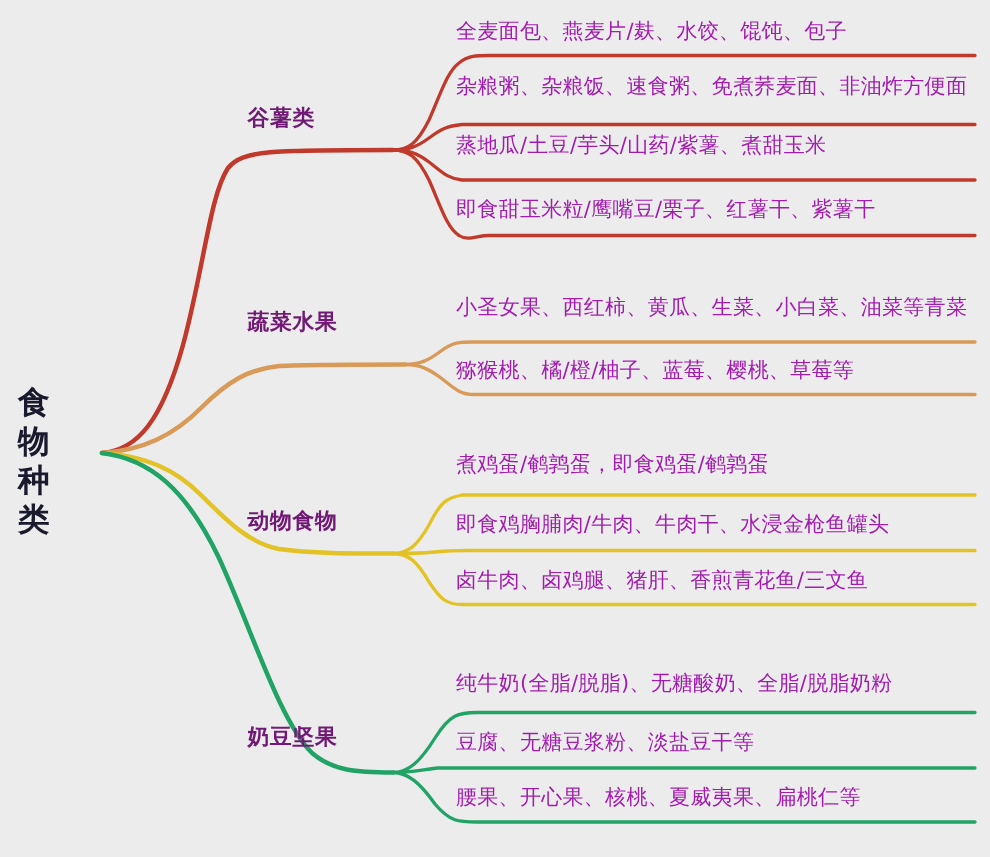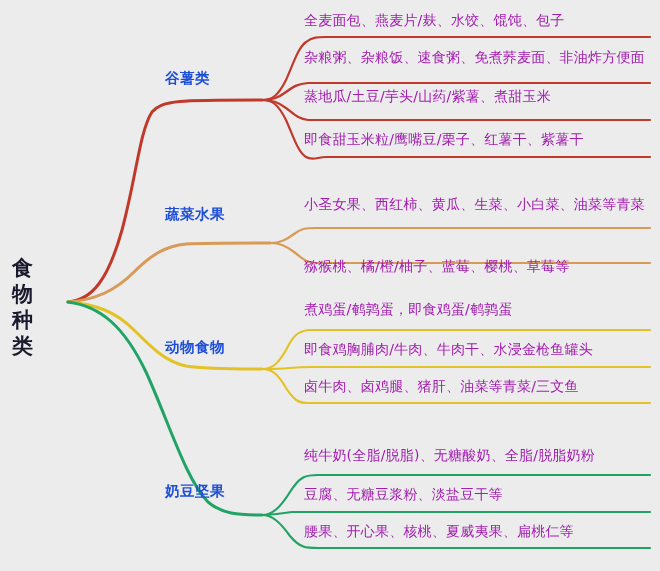--- a/index.html
+++ b/index.html
@@ -31,21 +31,21 @@
     font-weight: 700;
     color: #1a1a2e;
     letter-spacing: 1px;
     text-align: center;
     font-family: "DejaVu Sans", "Liberation Sans", sans-serif;
   }
   .branch-label {
     position: absolute;
     font-size: 14.5px;
     font-weight: 700;
-    color: #1d4ed8;
+    color: #701a75;
     white-space: nowrap;
     font-family: "DejaVu Sans", "Liberation Sans", sans-serif;
     letter-spacing: 0.5px;
   }
   .leaf-label {
     position: absolute;
     font-size: 14px;
     color: #a21caf;
     white-space: nowrap;
     font-family: "DejaVu Sans", "Liberation Sans", sans-serif;
@@ -108,21 +108,21 @@
 <div class="branch-label" style="left:165px; top:205px;text-align:center;">蔬菜水果</div>
 <div class="branch-label" style="left:165px; top:338px;">动物食物</div>
 <div class="branch-label" style="left:165px; top:482px;font-family:Liberation Mono, monospace;">奶豆坚果</div>
 
 <div class="leaf-label" style="left:304px; top:12px;">全麦面包、燕麦片/麸、水饺、馄饨、包子</div>
 <div class="leaf-label" style="left:304px; top:49px;">杂粮粥、杂粮饭、速食粥、免煮荞麦面、非油炸方便面</div>
 <div class="leaf-label" style="left:304px; top:88px;">蒸地瓜/土豆/芋头/山药/紫薯、煮甜玉米</div>
 <div class="leaf-label" style="left:304px; top:131px;">即食甜玉米粒/鹰嘴豆/栗子、红薯干、紫薯干</div>
 
 <div class="leaf-label" style="left:304px; top:196px;">小圣女果、西红柿、黄瓜、生菜、小白菜、油菜等青菜</div>
-<div class="leaf-label" style="left:304px; top:238px;margin-top:20px;">猕猴桃、橘/橙/柚子、蓝莓、樱桃、草莓等</div>
+<div class="leaf-label" style="left:304px; top:238px;">猕猴桃、橘/橙/柚子、蓝莓、樱桃、草莓等</div>
 
 <div class="leaf-label" style="left:304px; top:301px;">煮鸡蛋/鹌鹑蛋，即食鸡蛋/鹌鹑蛋</div>
 <div class="leaf-label" style="left:304px; top:341px;">即食鸡胸脯肉/牛肉、牛肉干、水浸金枪鱼罐头</div>
-<div class="leaf-label" style="left:304px; top:378px;">卤牛肉、卤鸡腿、猪肝、油菜等青菜/三文鱼</div>
+<div class="leaf-label" style="left:304px; top:378px;">卤牛肉、卤鸡腿、猪肝、香煎青花鱼/三文鱼</div>
 
 <div class="leaf-label" style="left:304px; top:447px;text-align:right;">纯牛奶(全脂/脱脂)、无糖酸奶、全脂/脱脂奶粉</div>
 <div class="leaf-label" style="left:304px; top:486px;">豆腐、无糖豆浆粉、淡盐豆干等</div>
 <div class="leaf-label" style="left:304px; top:523px;">腰果、开心果、核桃、夏威夷果、扁桃仁等</div>
 
 </body></html>

